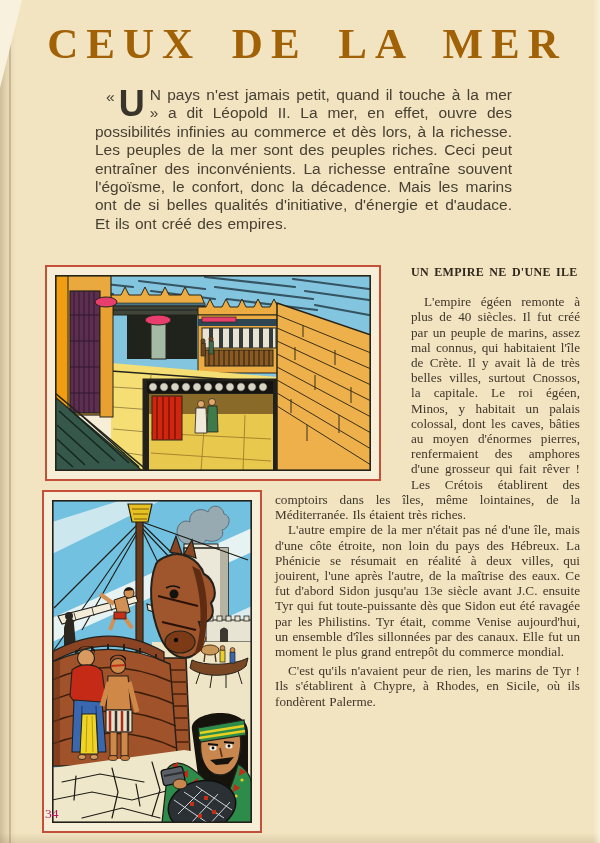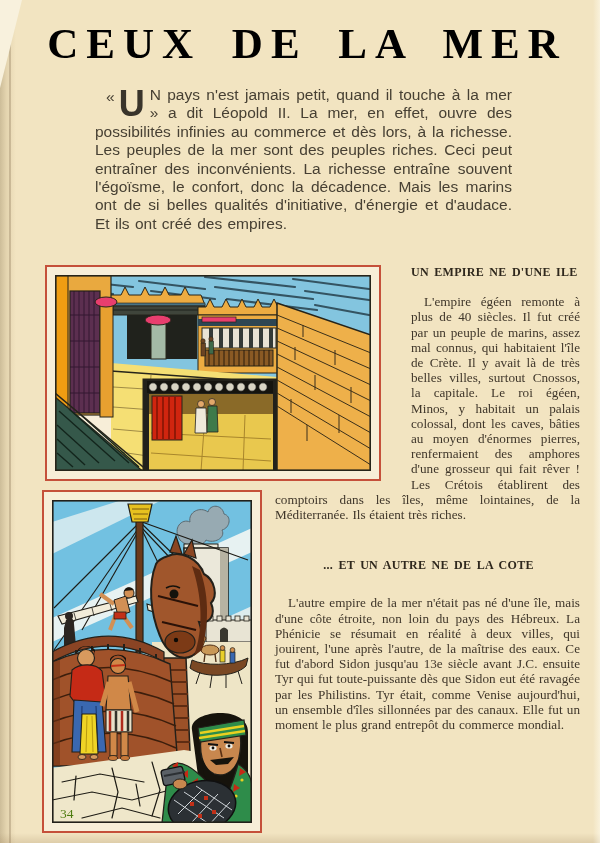--- a/index.html
+++ b/index.html
@@ -16,21 +16,21 @@
   .corner{position:absolute;left:0;top:0;width:0;height:0;z-index:7;pointer-events:none;
     border-left:22px solid #f8f1dd;border-bottom:88px solid transparent;}
   .bottomshade{position:absolute;bottom:0;left:0;width:100%;height:10px;z-index:6;pointer-events:none;
     background:linear-gradient(180deg,rgba(0,0,0,0),rgba(142,114,74,.20));}
   .rightedge{position:absolute;right:0;top:0;width:7px;height:100%;z-index:6;pointer-events:none;
     background:linear-gradient(270deg,rgba(255,252,240,.55),rgba(255,252,240,0));}
 
   h1.title{
     margin:22px 0 0 14px;text-align:center;
     font:700 43px/44px "Liberation Serif",serif;
-    color:#000000;letter-spacing:8px;word-spacing:12px;
+    color:#a16207;letter-spacing:8px;word-spacing:12px;
   }
   .intro{
     margin:20px 88px 0 95px;
     font:15.5px/18.4px "Liberation Sans",sans-serif;
     color:#474033;text-align:justify;word-spacing:1px;
   }
   .capwrap{float:left;display:flex;align-items:flex-start;height:34px;margin:1px 5px 0 11px;}
   .gq{font-size:15.5px;line-height:20px;margin-right:4px;}
   .dc{font:700 36px/33px "Liberation Sans",sans-serif;color:#39342b;}
 
@@ -50,22 +50,22 @@
   .sec2h{margin:36px 20px 22px 277px;text-align:center;}
   .content p{
     margin:0 20px 0 0;text-align:justify;text-indent:13px;
     font:13.2px/15.2px "Liberation Serif",serif;color:#3f362a;word-spacing:.5px;
     hyphens:auto;-webkit-hyphens:auto;
   }
   .content p.b2{}
   .content p.b2 + p.b2{margin-top:4px;}
 
   .pagenum{
-    position:absolute;left:60px;top:806px;z-index:8;
-    font:13.5px/16px "Liberation Serif",serif;color:#4d7c0f;
+    position:absolute;left:45px;top:806px;z-index:8;
+    font:13.5px/16px "Liberation Serif",serif;color:#be185d;
   }
 </style>
 </head>
 <body>
 
 <div class="page">
   <h1 class="title">CEUX DE LA MER</h1>
 
   <div class="intro">
     <span class="capwrap">
@@ -477,22 +477,22 @@
           <ellipse cx="128" cy="284" rx="7" ry="5" fill="#c8874e" stroke="#22201a" stroke-width="1"></ellipse>
         </g>
 
         <rect x=".8" y=".8" width="198.4" height="321.4" fill="none" stroke="#22201a" stroke-width="1.6"></rect>
       </svg>
     </figure>
 
     <h2 class="sec-h sec1h">UN EMPIRE NE D'UNE ILE</h2>
     <p class="b1">L'empire égéen remonte à plus de 40 siècles. Il fut créé par un peuple de marins, assez mal connus, qui habitaient l'île de Crète. Il y avait là de très belles villes, surtout Cnossos, la capitale. Le roi égéen, Minos, y habitait un palais colossal, dont les caves, bâties au moyen d'énormes pierres, renfermaient des amphores d'une grosseur qui fait rêver ! Les Crétois établirent des comptoirs dans les îles, même lointaines, de la Méditerranée. Ils étaient très riches.</p>
 
-    <h2 class="sec-h sec2h">... ET UN AUTRE NE DE LA COTE</h2>
     <p class="b2">L'autre empire de la mer n'était pas né d'une île, mais d'une côte étroite, non loin du pays des Hébreux. La Phénicie se résumait en réalité à deux villes, qui jouirent, l'une après l'autre, de la maîtrise des eaux. Ce fut d'abord Sidon jusqu'au 13e siècle avant J.C. ensuite Tyr qui fut toute-puissante dès que Sidon eut été ravagée par les Philistins. Tyr était, comme Venise aujourd'hui, un ensemble d'îles sillonnées par des canaux. Elle fut un moment le plus grand entrepôt du commerce mondial.</p>
+    <p class="b2">C'est qu'ils n'avaient peur de rien, les marins de Tyr ! Ils s'établirent à Chypre, à Rhodes, en Sicile, où ils fondèrent Palerme.</p>
   </div>
 
   <div class="pagenum">34</div>
 
   <div class="spine"></div>
   <div class="crease"></div>
   <div class="corner"></div>
   <div class="bottomshade"></div>
   <div class="rightedge"></div>
 </div>

